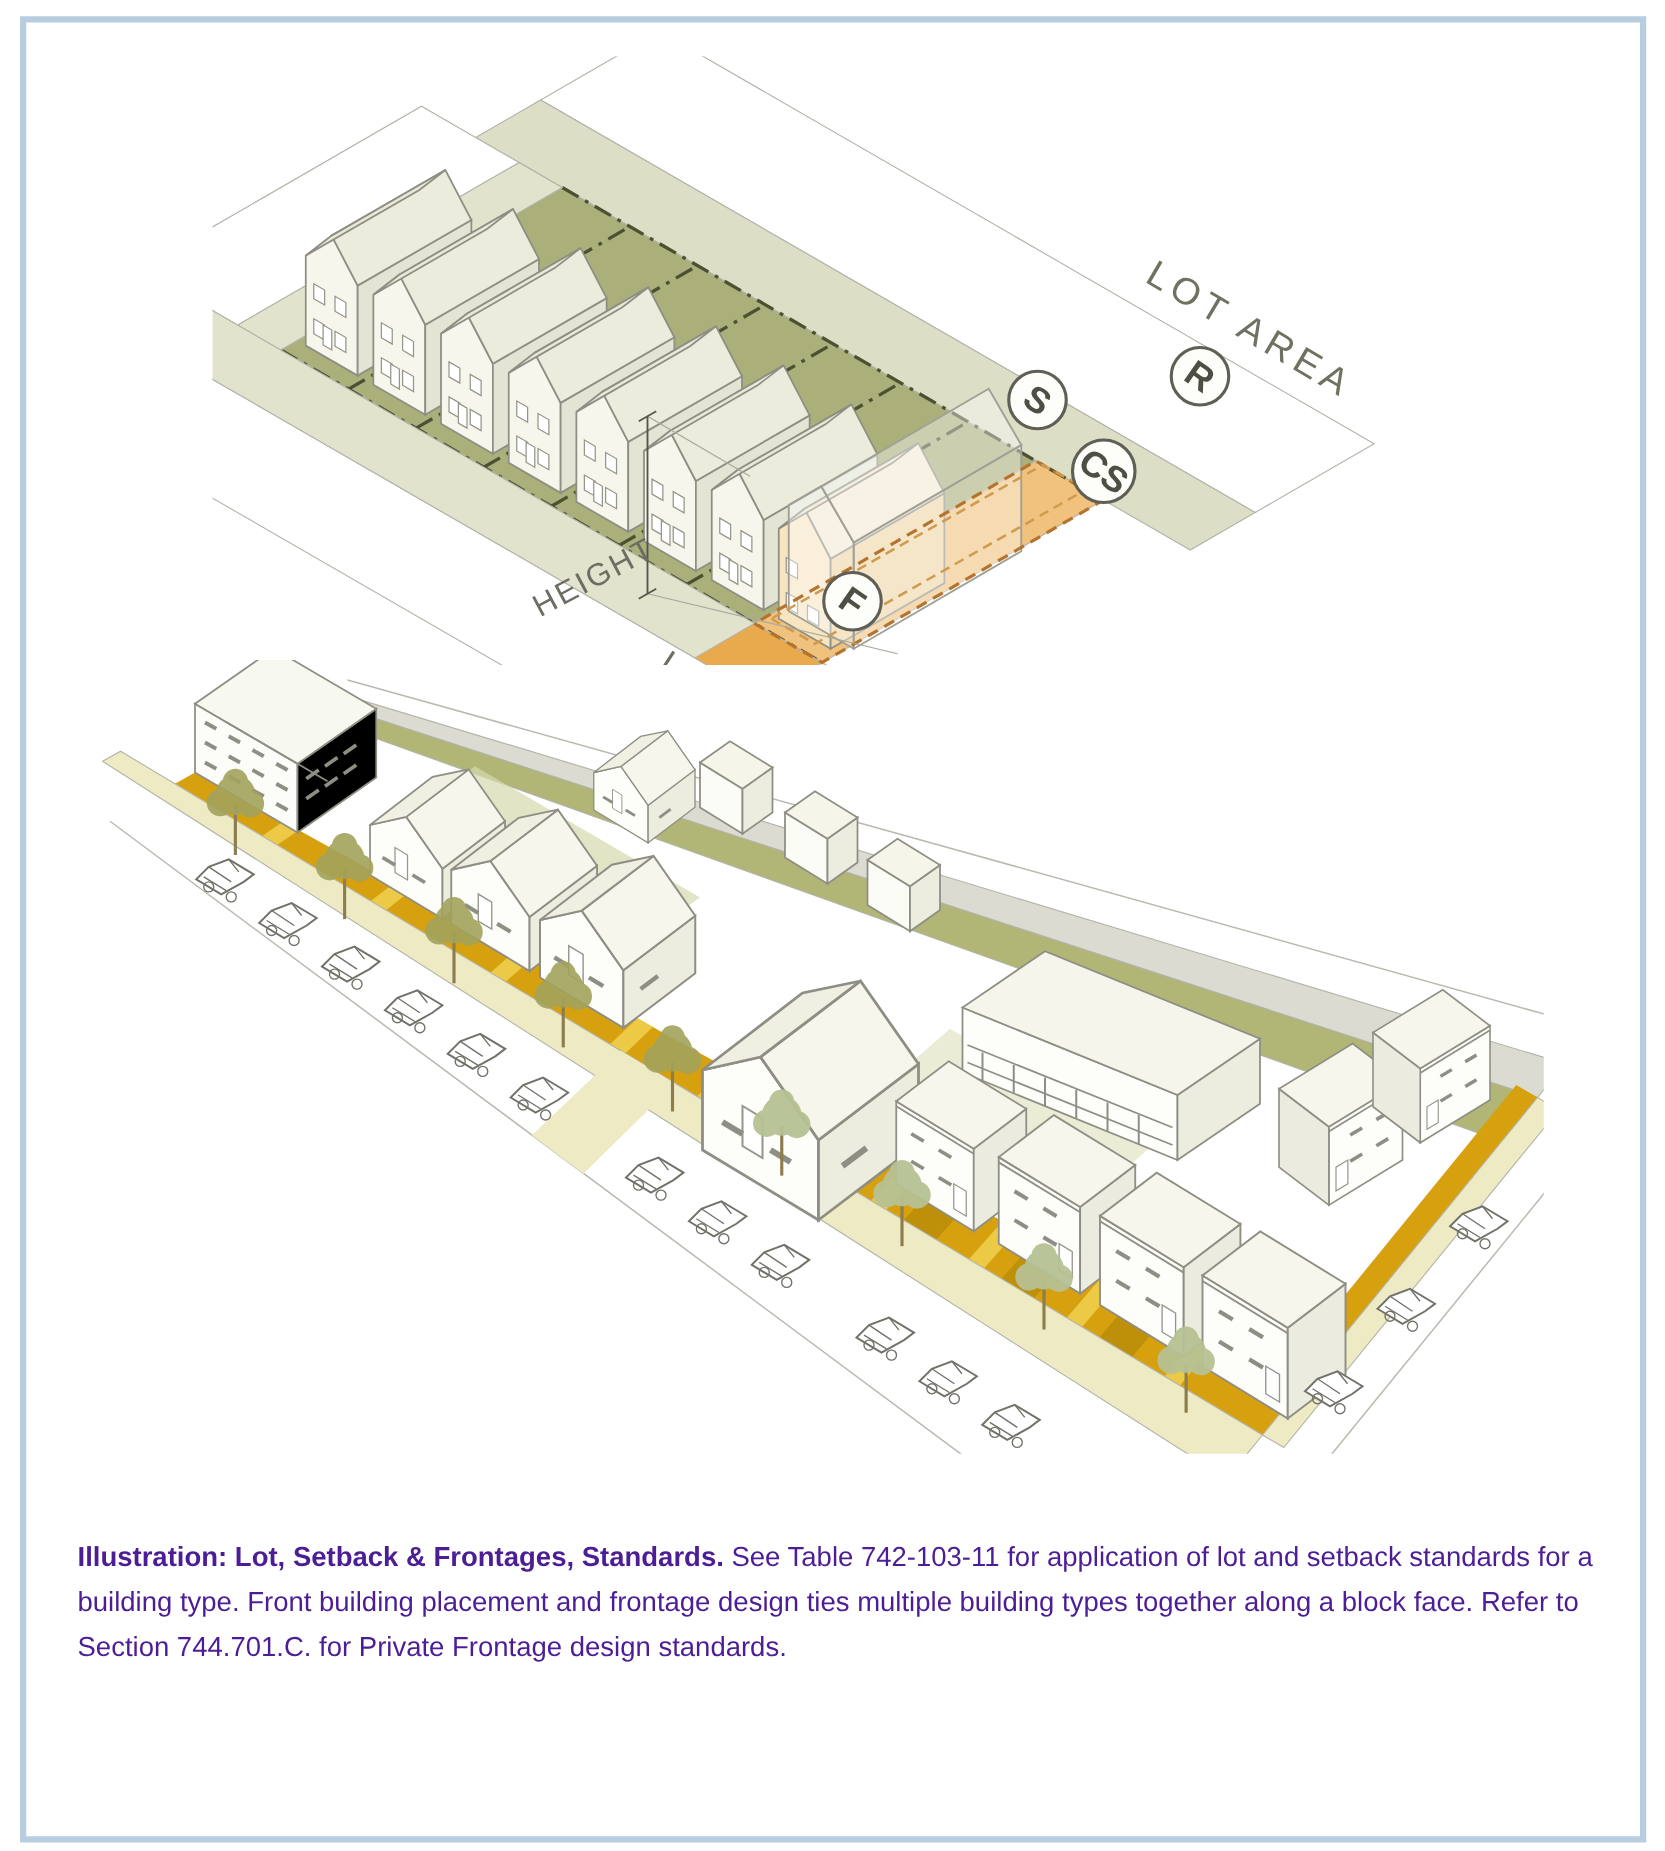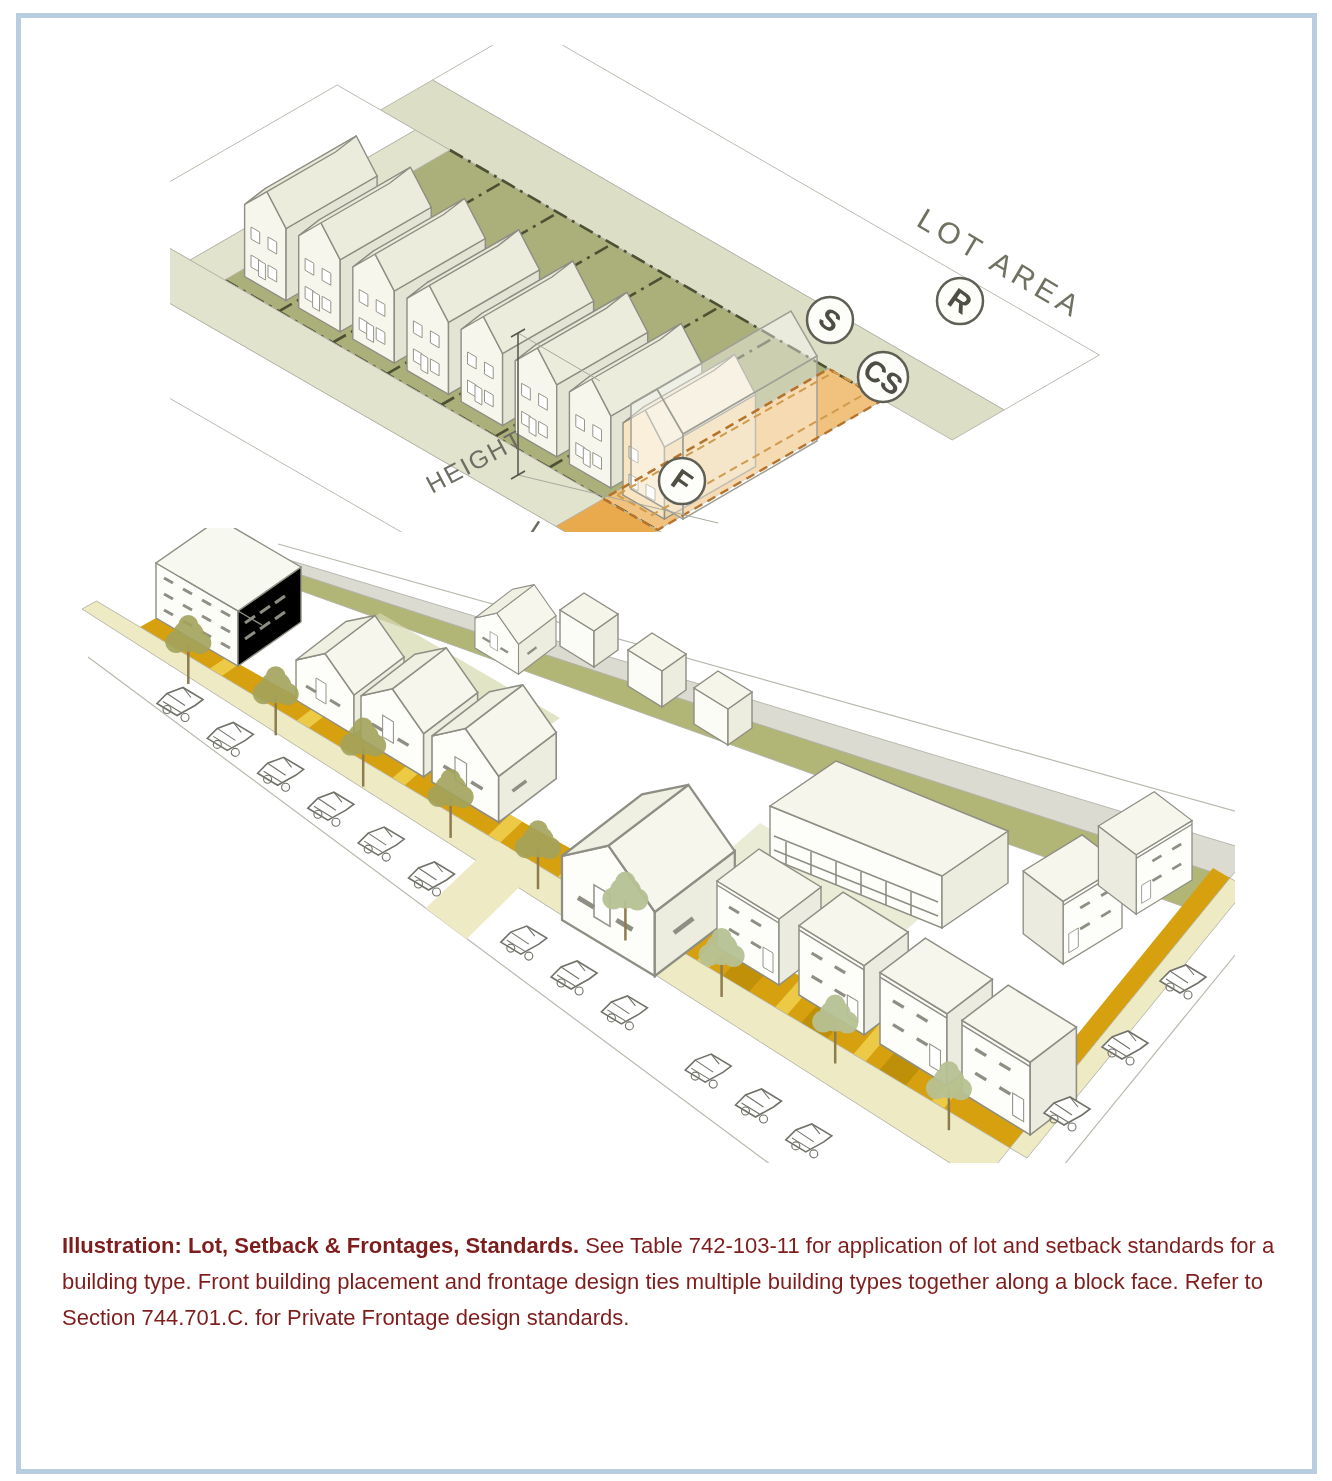--- a/index.html
+++ b/index.html
@@ -5,21 +5,21 @@
   html,body{margin:0;padding:0;background:#ffffff;}
   body{width:1332px;height:1481px;position:relative;overflow:hidden;
        font-family:"Liberation Sans",sans-serif;}
   .page{position:absolute;inset:0;background:#ffffff;}
   .frame{position:absolute;left:16px;top:13px;width:1291px;height:1451px;
          border:5px solid #b9cde1;}
   figure{margin:0;padding:0;}
   .fig-top{position:absolute;left:170px;top:45px;width:1010px;height:487px;}
   .fig-bottom{position:absolute;left:80px;top:528px;width:1155px;height:635px;}
   .caption{position:absolute;left:62px;top:1206px;width:1214px;
-           font-size:22px;line-height:36px;color:#7f1d1d;}
+           font-size:22px;line-height:36px;color:#4c1d95;}
   .caption b{font-weight:bold;}
   svg{display:block;overflow:hidden;}
   .bnd{stroke:#b3b3a9;stroke-width:.9;}
   .lotline{stroke:#4c5134;stroke-width:2.6;fill:none;stroke-dasharray:15 6 3 6;}
   .odash{stroke:#b5732c;stroke-width:2.5;fill:none;stroke-dasharray:9 6;}
   .idash{stroke:#cf9b4e;stroke-width:2;fill:none;stroke-dasharray:8 5;}
   .bld{stroke:#8e8e84;stroke-width:1.4;}
   .win{stroke:#8e8e84;stroke-width:3;fill:none;stroke-linecap:butt;}
   .winbox{fill:#ffffff;stroke:#96968c;stroke-width:1;}
   .dim{stroke:#55554c;stroke-width:1.5;fill:none;}

